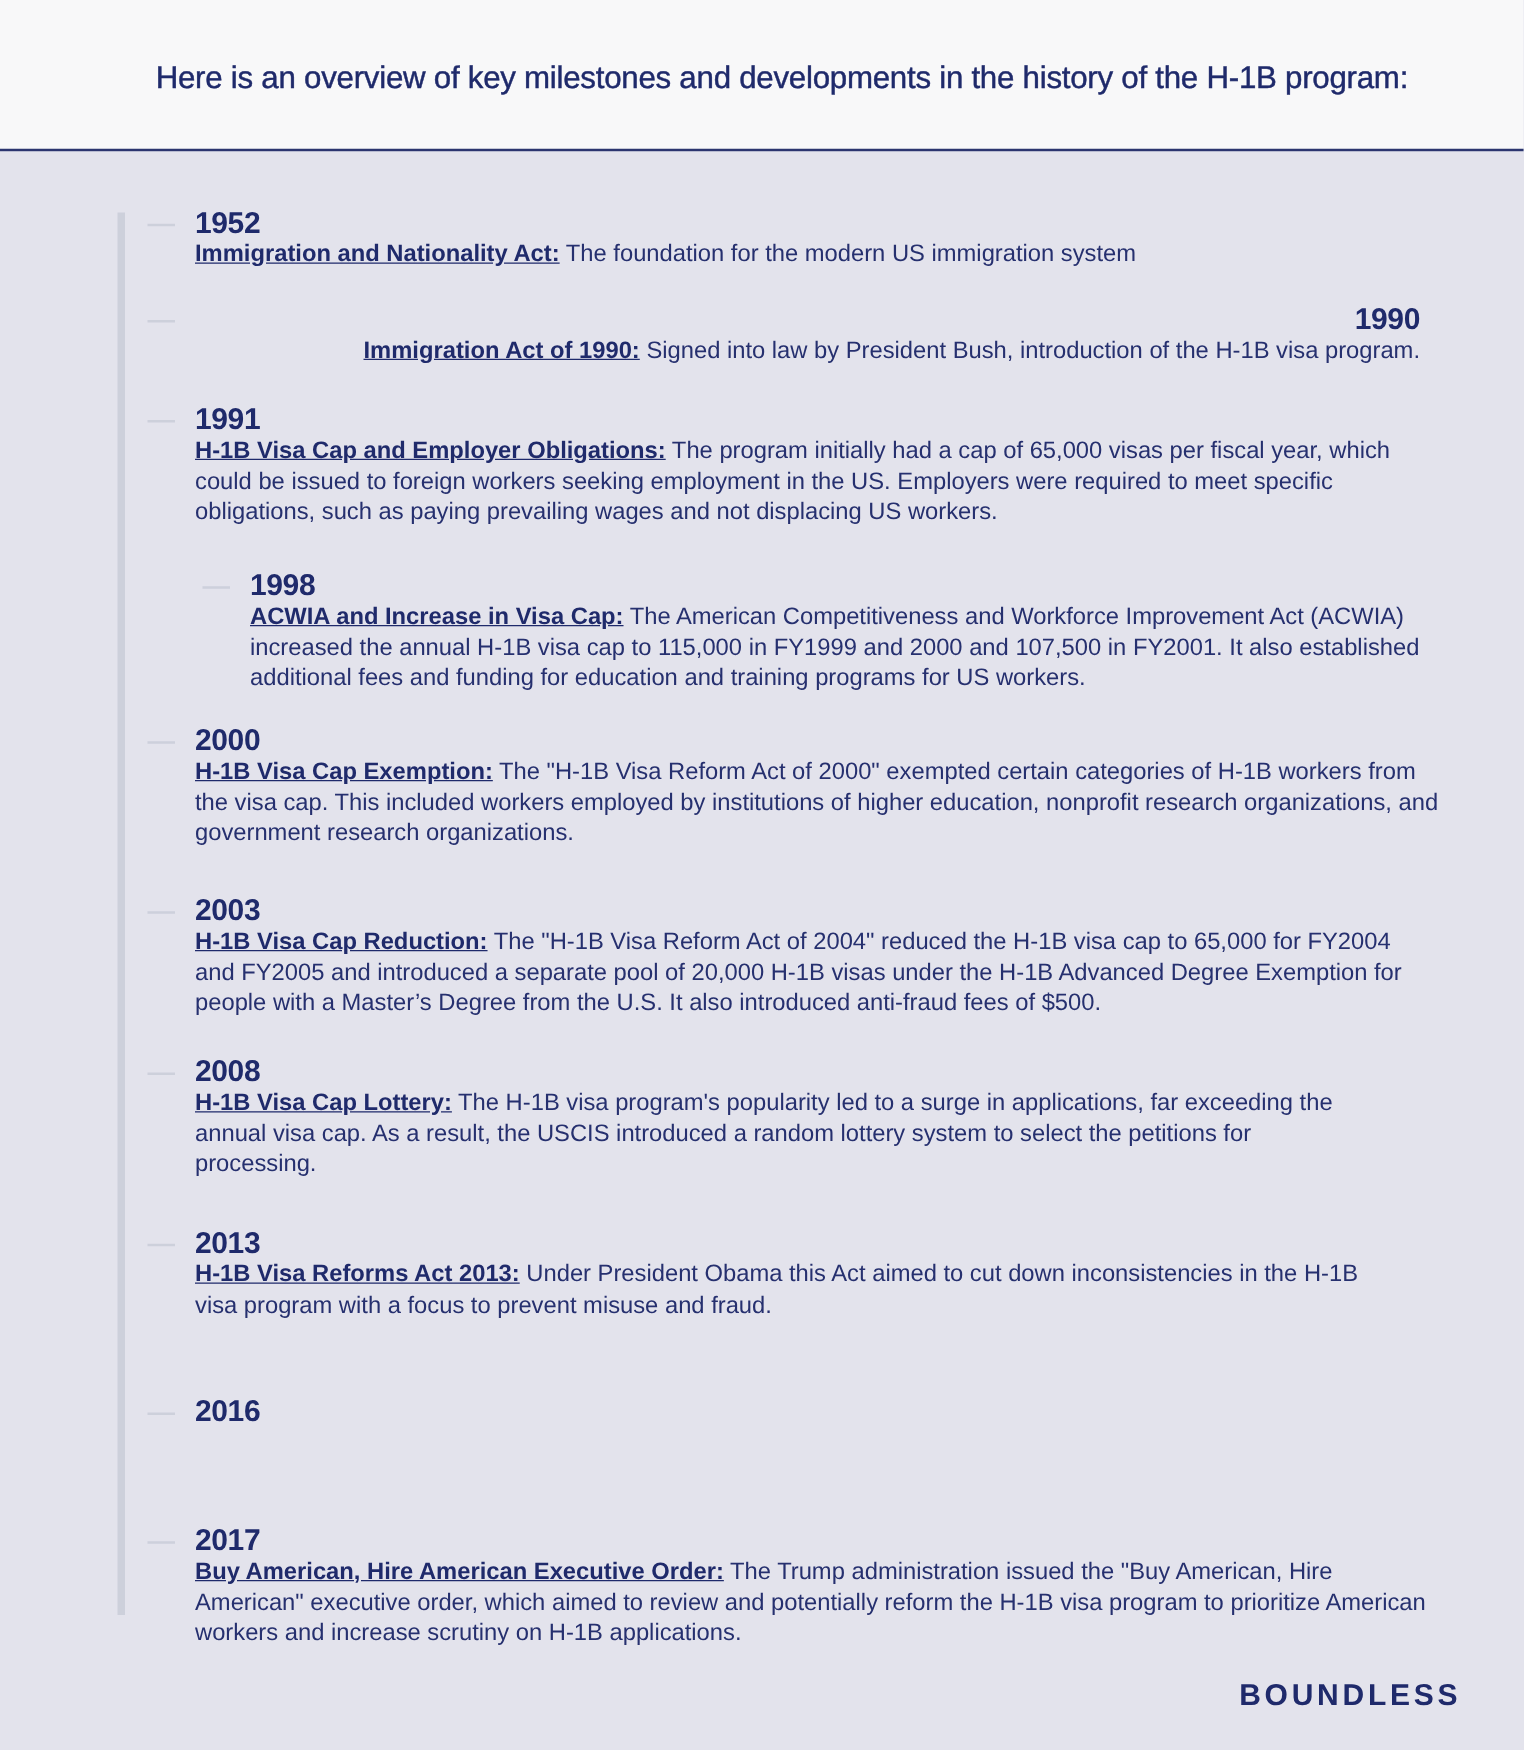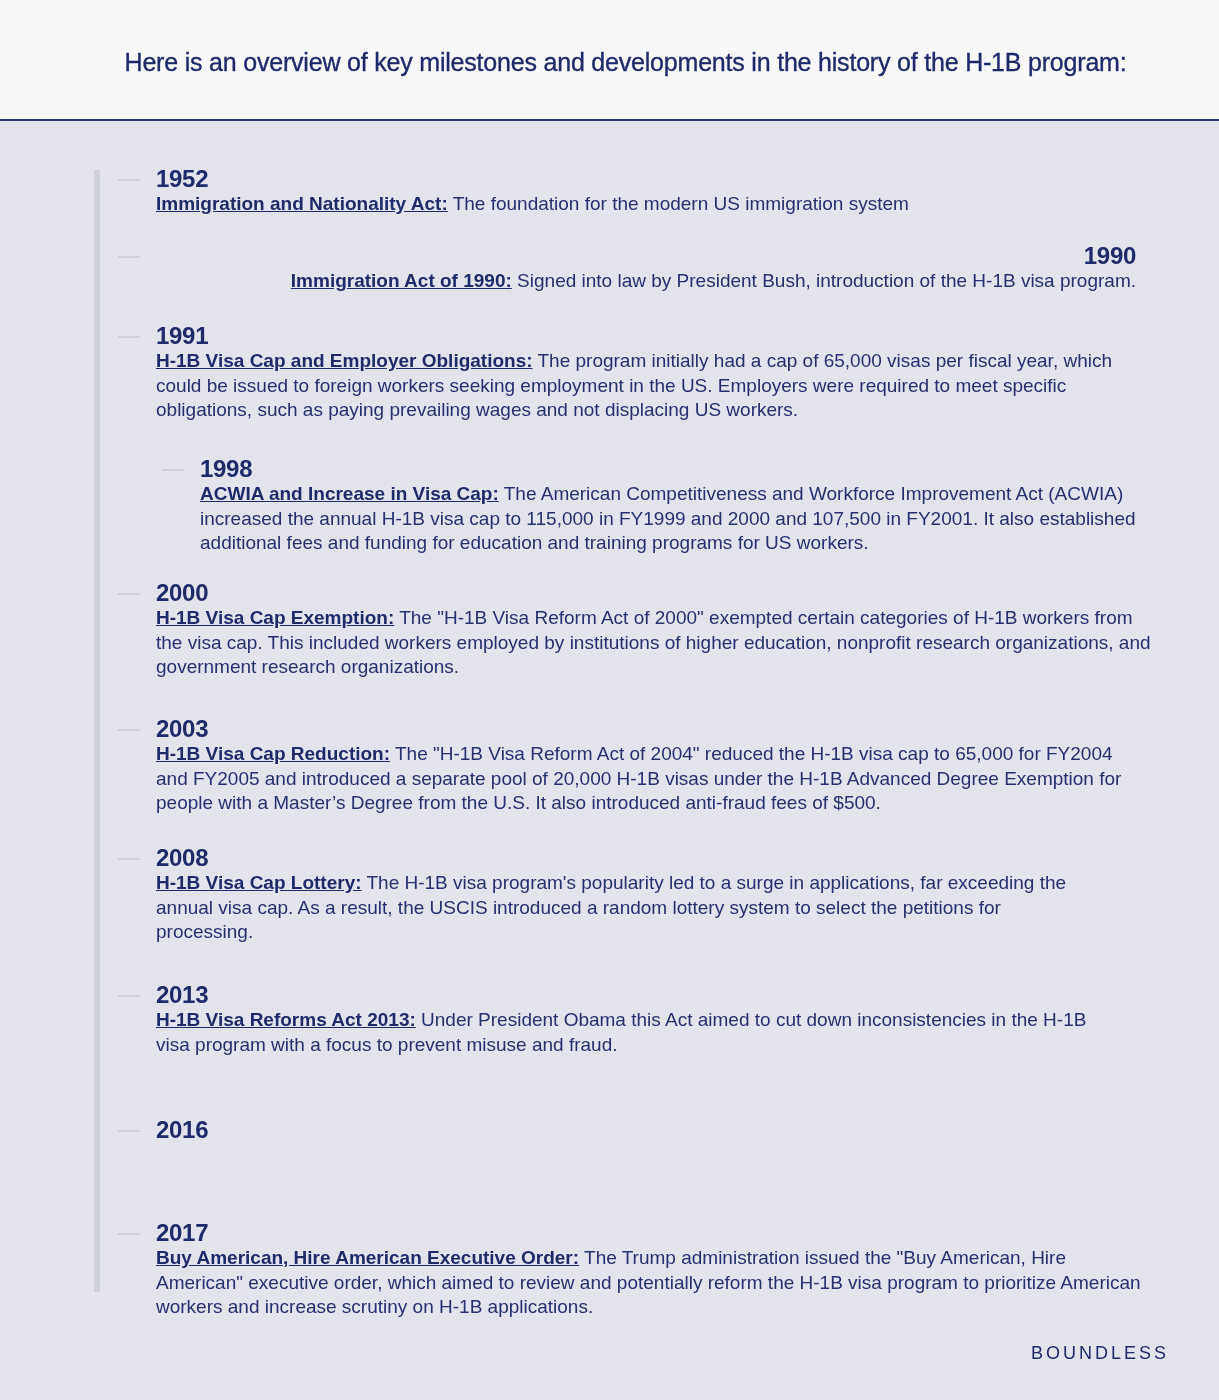--- a/index.html
+++ b/index.html
@@ -68,22 +68,22 @@
     }
     .desc .label {
       font-weight: 700;
       color: #1f2a6b;
       text-decoration: underline;
     }
     .brand {
       position: absolute;
       right: 50px;
       top: 1343px;
-      font-size: 18px;
-      font-weight: 400;
+      font-size: 24px;
+      font-weight: 700;
       letter-spacing: 3px;
       color: #1f2a6b;
     }
   </style>
 </head>
 <body>
 
 <div class="header">
   <div class="header-title">Here is an overview of key milestones and developments in the history of the H-1B program:</div>
 </div>

